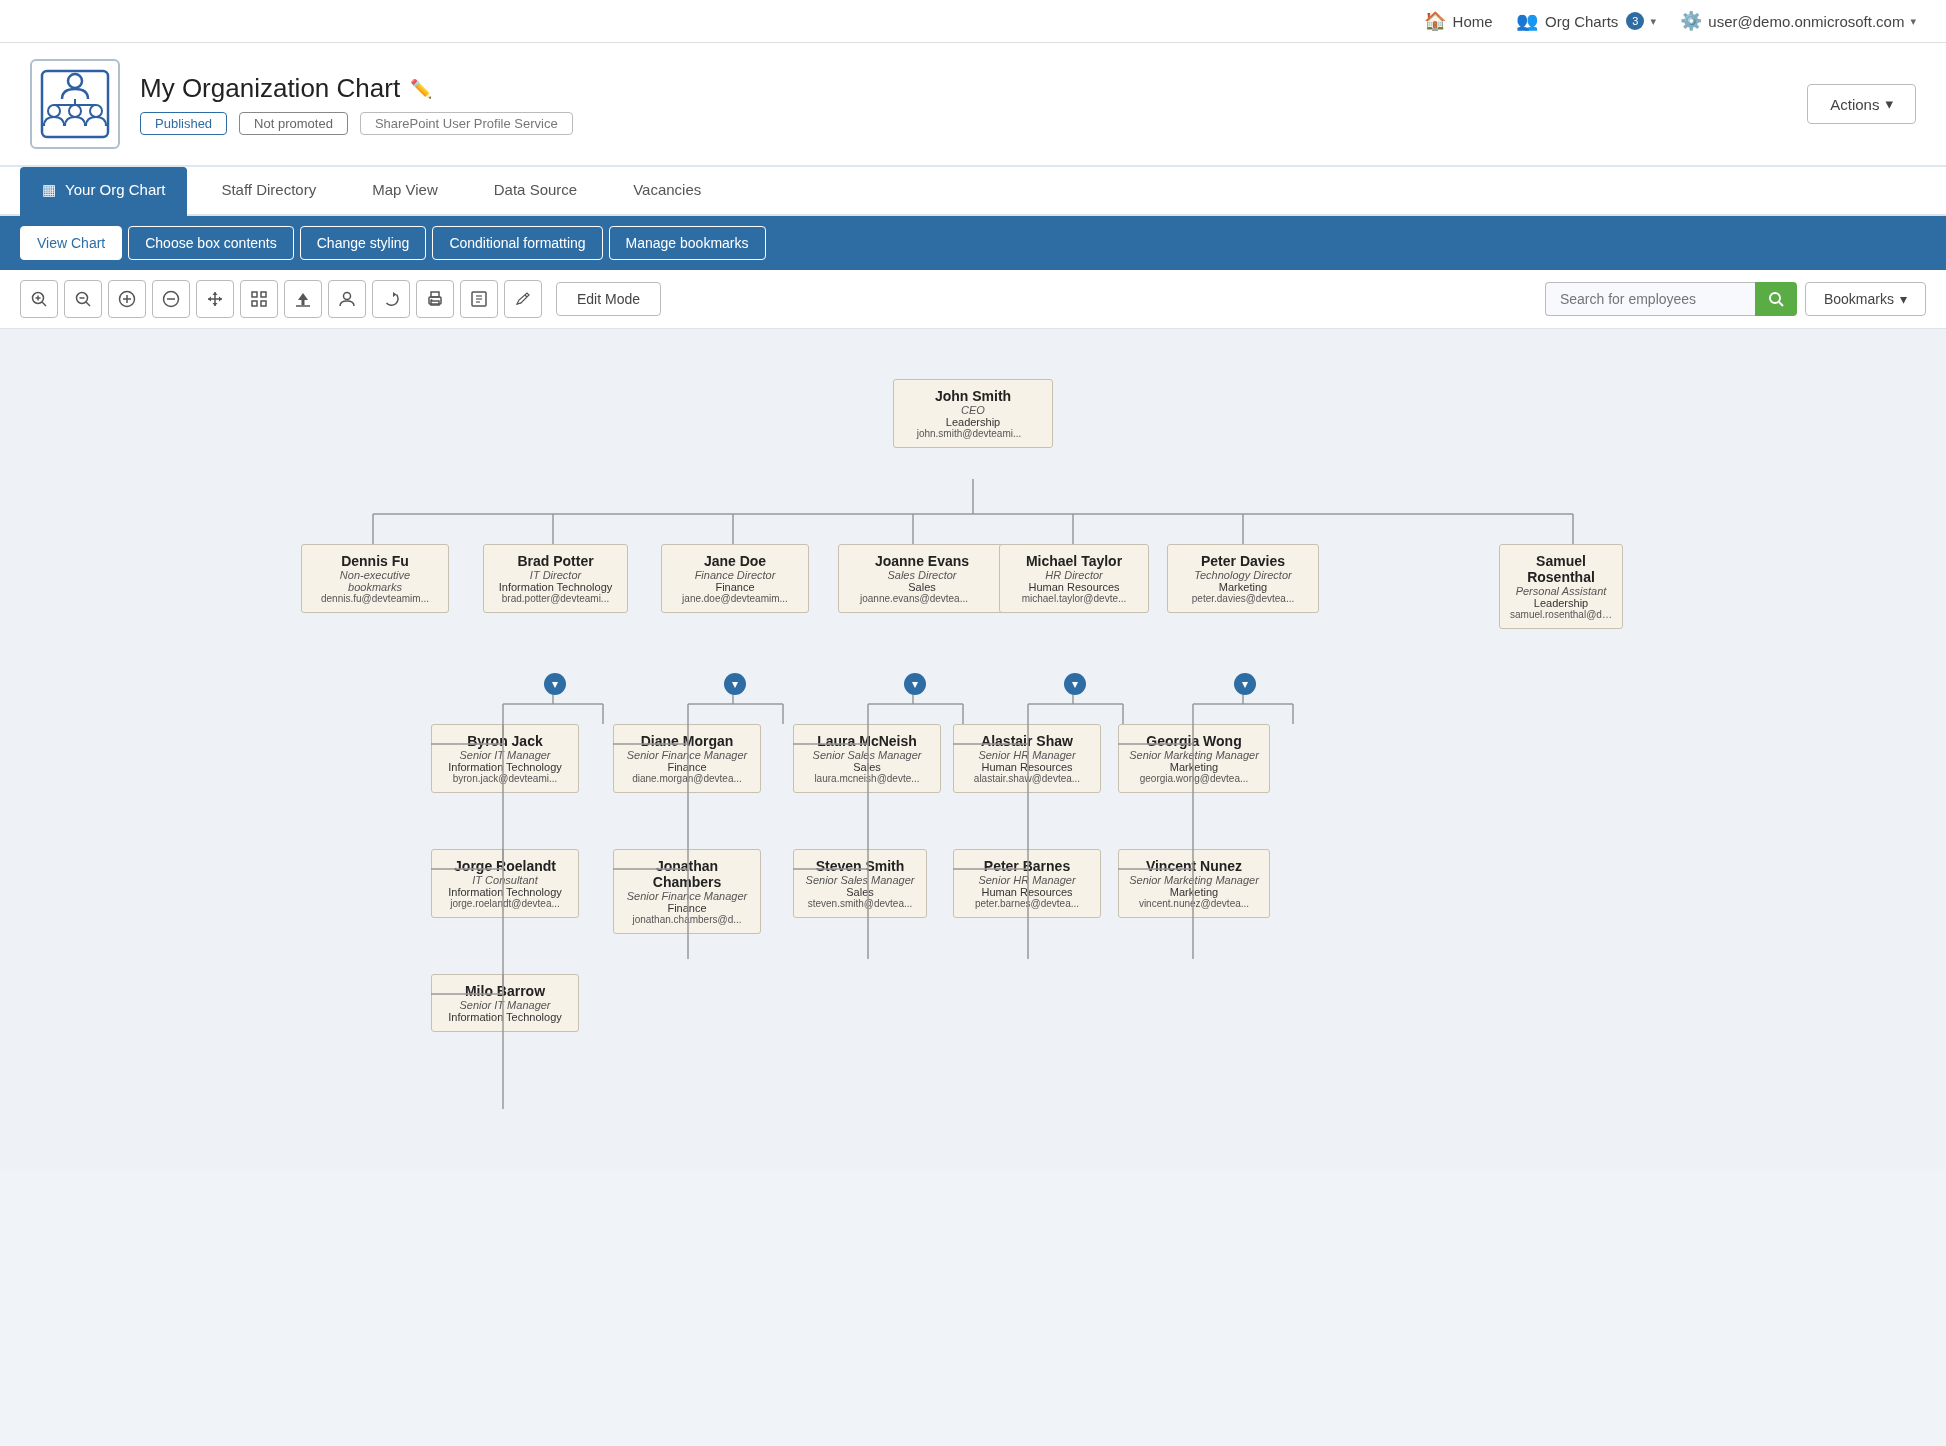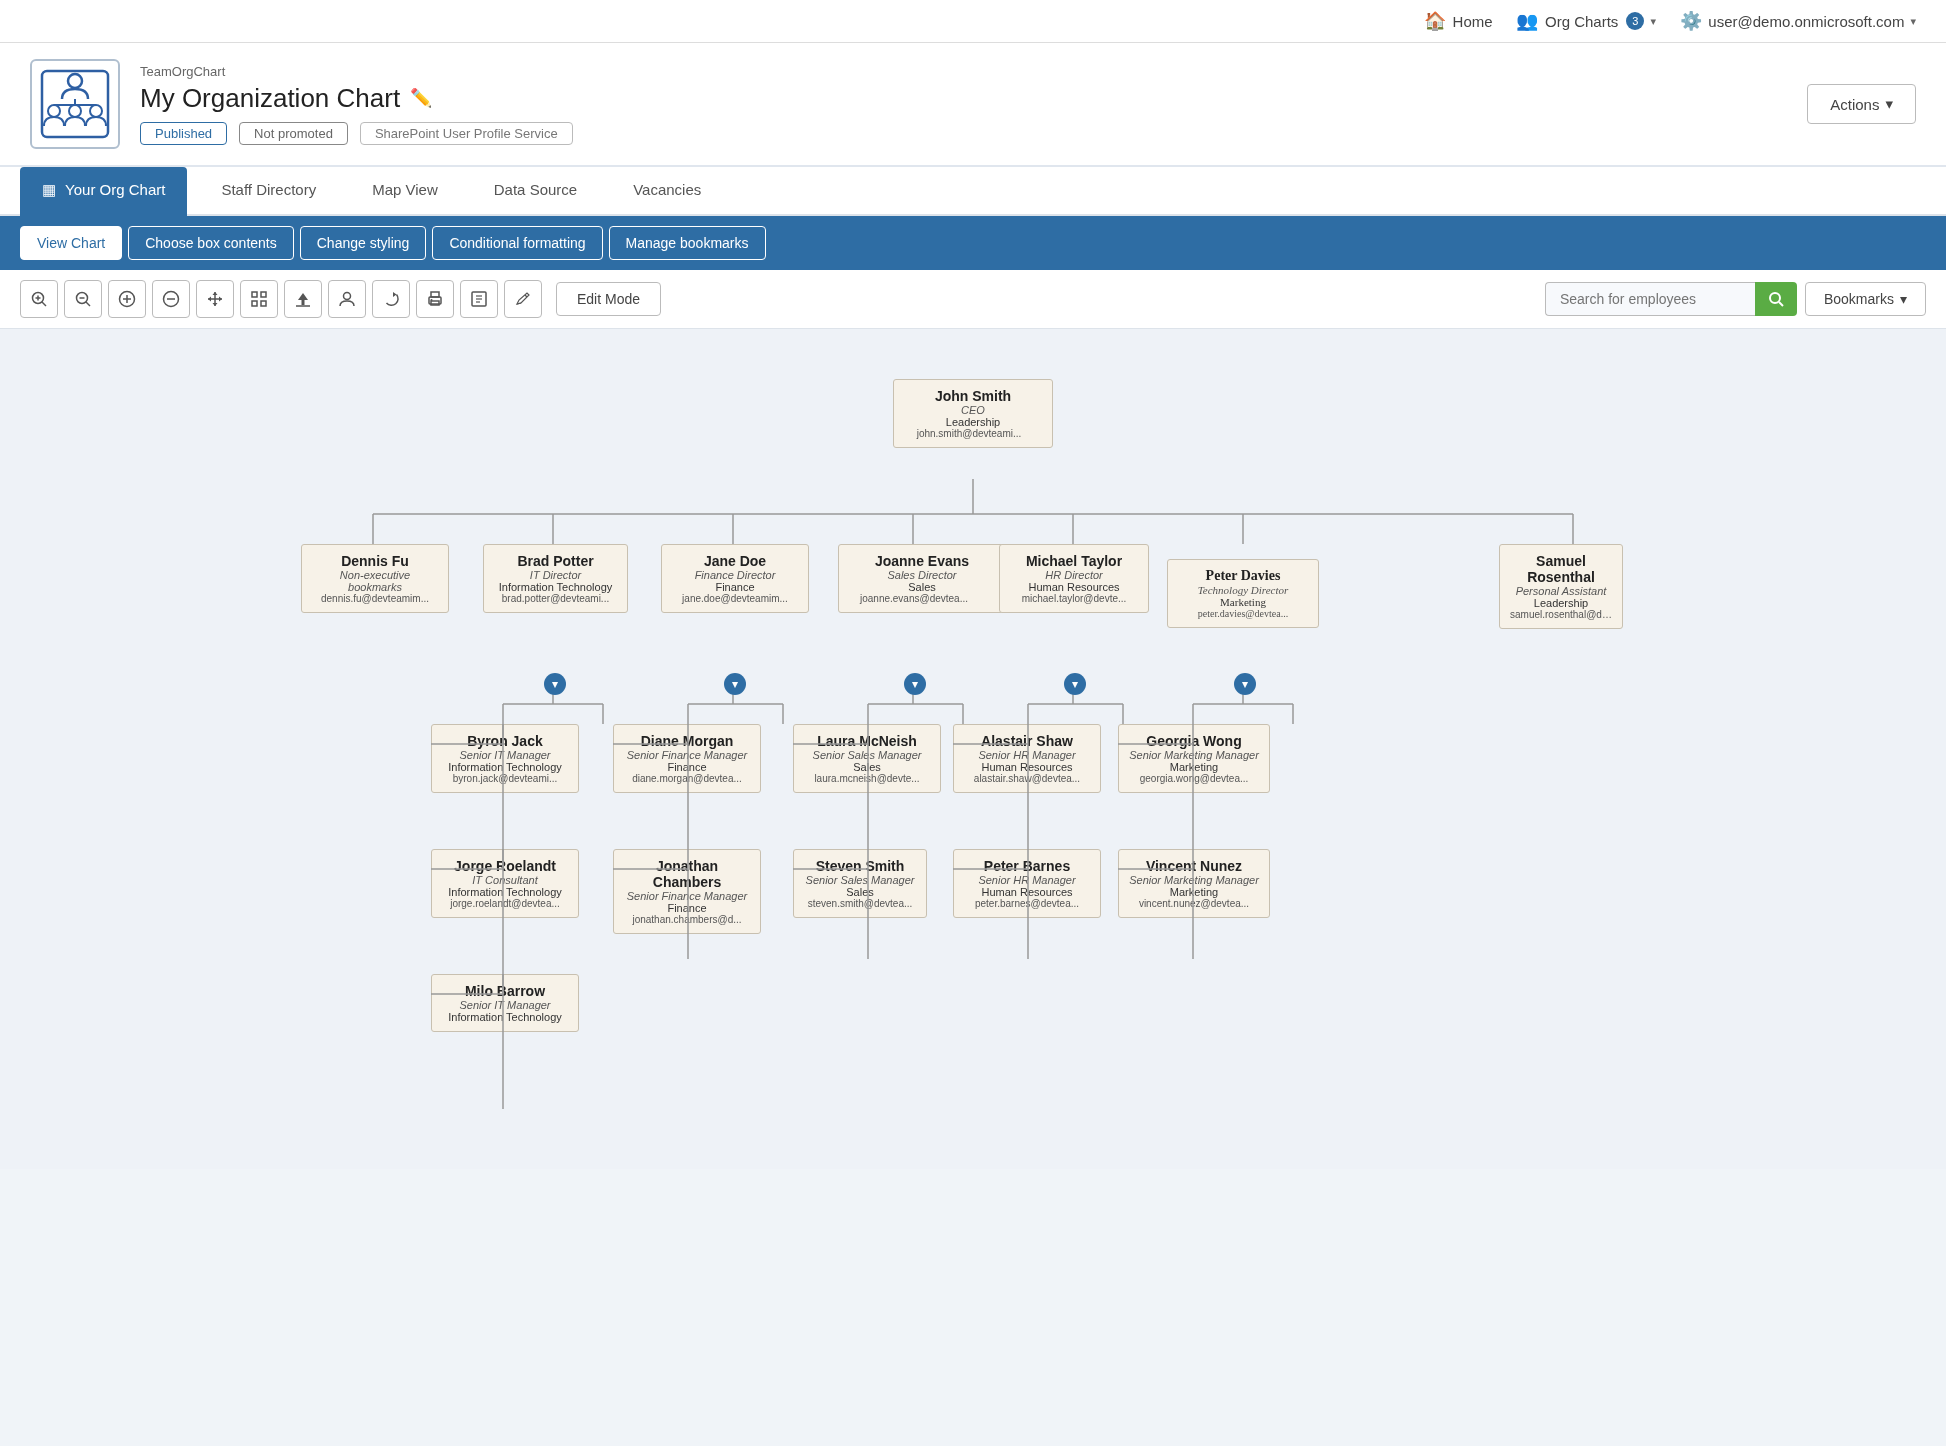--- a/index.html
+++ b/index.html
@@ -294,21 +294,20 @@
       <path d="M46 57 Q46 48 56 48 Q66 48 66 57" stroke="#2e5fa3" stroke-width="2" fill="none"></path>
 
       <line x1="35" y1="30" x2="35" y2="36" stroke="#2e5fa3" stroke-width="2"></line>
       <line x1="14" y1="36" x2="56" y2="36" stroke="#2e5fa3" stroke-width="2"></line>
       <line x1="14" y1="36" x2="14" y2="36" stroke="#2e5fa3" stroke-width="2"></line>
 
       <rect x="2" y="2" width="66" height="66" rx="5" stroke="#2e5fa3" stroke-width="2.5" fill="none"></rect>
     </svg>
   </div>
   <div class="header-info">
-    <div class="header-brand">TeamOrgChart</div>
     <div class="header-title">
       <span>My Organization Chart</span>
       <span class="edit-icon">✏️</span>
     </div>
     <div class="header-badges">
       <span class="badge-published">Published</span>
       <span class="badge-not-promoted">Not promoted</span>
       <span class="badge-sharepoint">SharePoint User Profile Service</span>
     </div>
   </div>
@@ -534,21 +533,21 @@
     <div class="exp-dot" style="left:631px; top:314px;">▾</div>
 
     <div class="obox" style="left:726px; top:185px; width:150px;">
       <div class="bn">Michael Taylor</div>
       <div class="bt"><em>HR Director</em></div>
       <div class="bd">Human Resources</div>
       <div class="be">michael.taylor@devte...</div>
     </div>
     <div class="exp-dot" style="left:791px; top:314px;">▾</div>
 
-    <div class="obox" style="left:894px; top:200px; width:152px;font-family:Liberation Serif, serif;">
+    <div class="obox" style="left:894px; top:185px; width:152px;">
       <div class="bn">Peter Davies</div>
       <div class="bt"><em>Technology Director</em></div>
       <div class="bd">Marketing</div>
       <div class="be">peter.davies@devtea...</div>
     </div>
     <div class="exp-dot" style="left:961px; top:314px;">▾</div>
 
     <div class="obox" style="left:1226px; top:185px; width:124px;">
       <div class="bn">Samuel Rosenthal</div>
       <div class="bt"><em>Personal Assistant</em></div>

